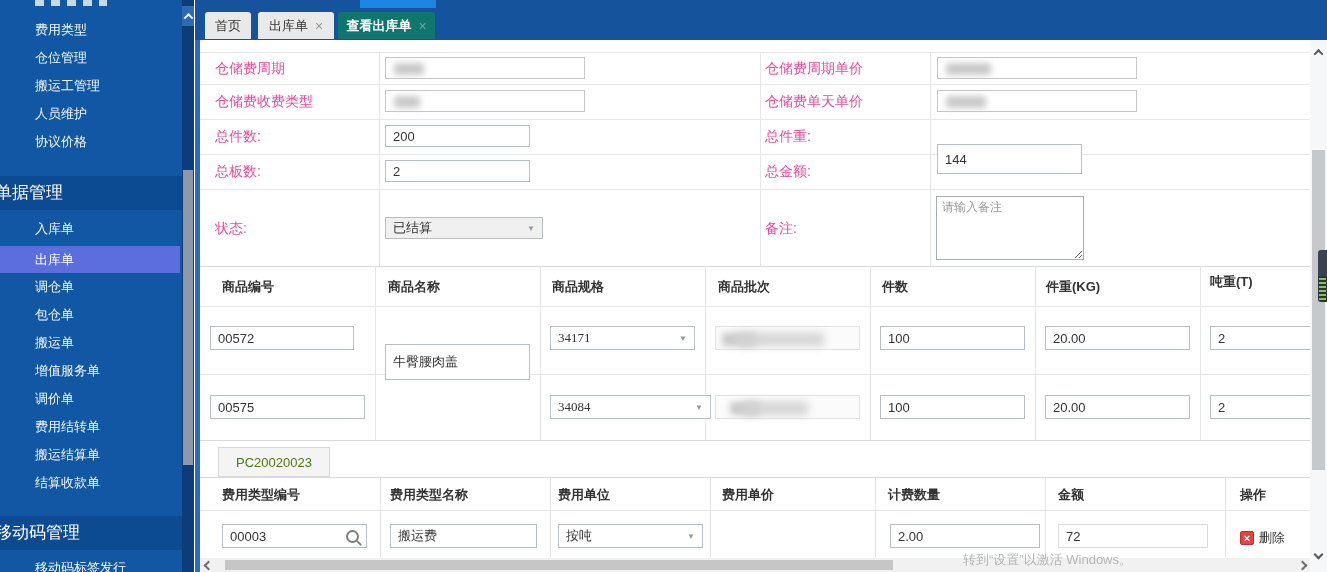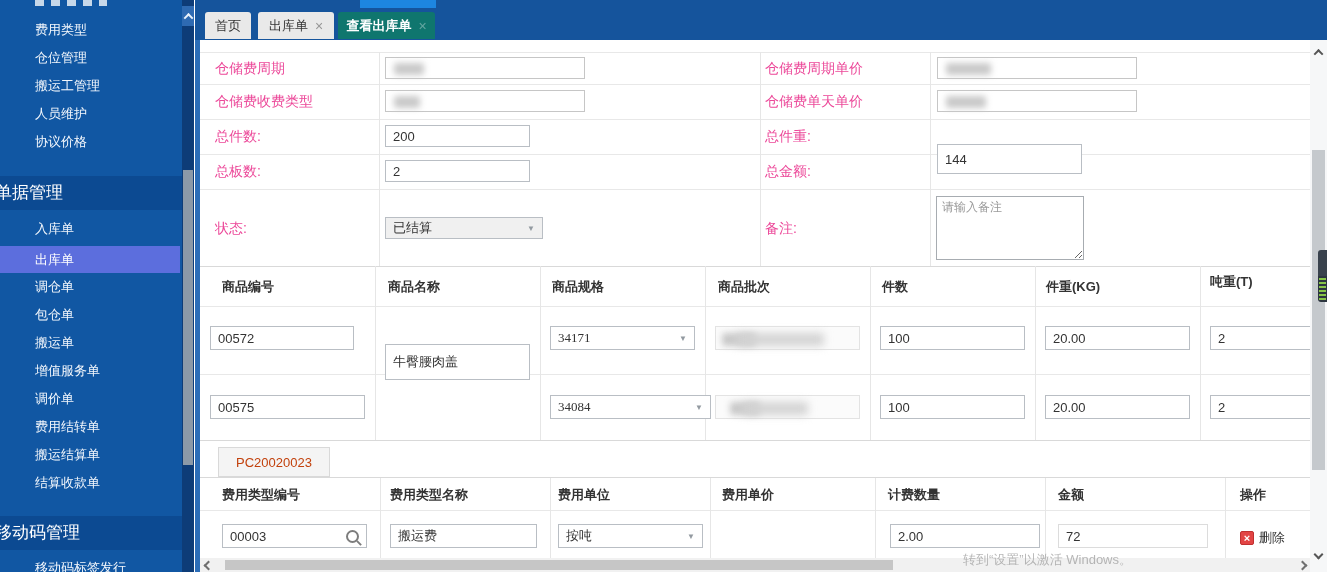--- a/index.html
+++ b/index.html
@@ -43,21 +43,21 @@
   .blob{position:absolute;background:#c9c9c9;filter:blur(3px);border-radius:2px;}
   .blob.wide{background:#d3d3d3;filter:blur(4px);}
   .ddl{position:absolute;border:1px solid #b9bec4;background:#fff;box-sizing:border-box;display:flex;
       align-items:center;justify-content:space-between;padding:0 7px;font-size:13px;color:#333;cursor:pointer;font-family:Liberation Serif, serif;}
   .ddl.gray{background:#f0f0f0;}
   .ddl-arrow{font-size:8px;color:#939aa1;}
   .ta{position:absolute;border:1px solid #a7acb1;background:#fff;font-size:12px;color:#333;
       padding:2px 5px;box-sizing:border-box;resize:both;font-family:inherit;outline:none;}
   .ta::placeholder{color:#9a9a9a;}
   .ftab{position:absolute;display:flex;align-items:center;justify-content:center;font-size:13px;cursor:pointer;box-sizing:border-box;}
-  .ftab.inactive{background:#f4f4f4;border:1px solid #d9d9d9;color:#c2410c;}
+  .ftab.inactive{background:#f4f4f4;border:1px solid #d9d9d9;color:#4d7c0f;}
   .ftab.active{background:#fff;border:1px solid #d9d9d9;border-bottom:none;color:#1458a8;font-weight:bold;z-index:3;}
   .mag{position:absolute;width:9px;height:9px;border:2px solid #7d7d7d;border-radius:50%;cursor:pointer;}
   .mag::after{content:"";position:absolute;width:6px;height:2px;background:#7d7d7d;
       transform:rotate(45deg);right:-5px;bottom:-3px;}
   .del-btn{position:absolute;display:flex;align-items:center;gap:5px;font-size:13px;color:#333;cursor:pointer;}
   .del-ico{display:inline-flex;width:14px;height:14px;background:#e24444;border:1px solid #c03030;
       color:#fff;font-size:11px;font-weight:bold;align-items:center;justify-content:center;border-radius:2px;box-sizing:border-box;}
   .wm1{position:absolute;font-size:22px;color:#9a9a9a;opacity:.55;letter-spacing:1px;z-index:40;pointer-events:none;white-space:nowrap;}
   .wm2{position:absolute;font-size:13px;color:#9a9a9a;opacity:.7;z-index:40;pointer-events:none;white-space:nowrap;}
   .hsb{position:absolute;left:0;top:518px;width:1110px;height:14px;background:#f1f1f1;}

